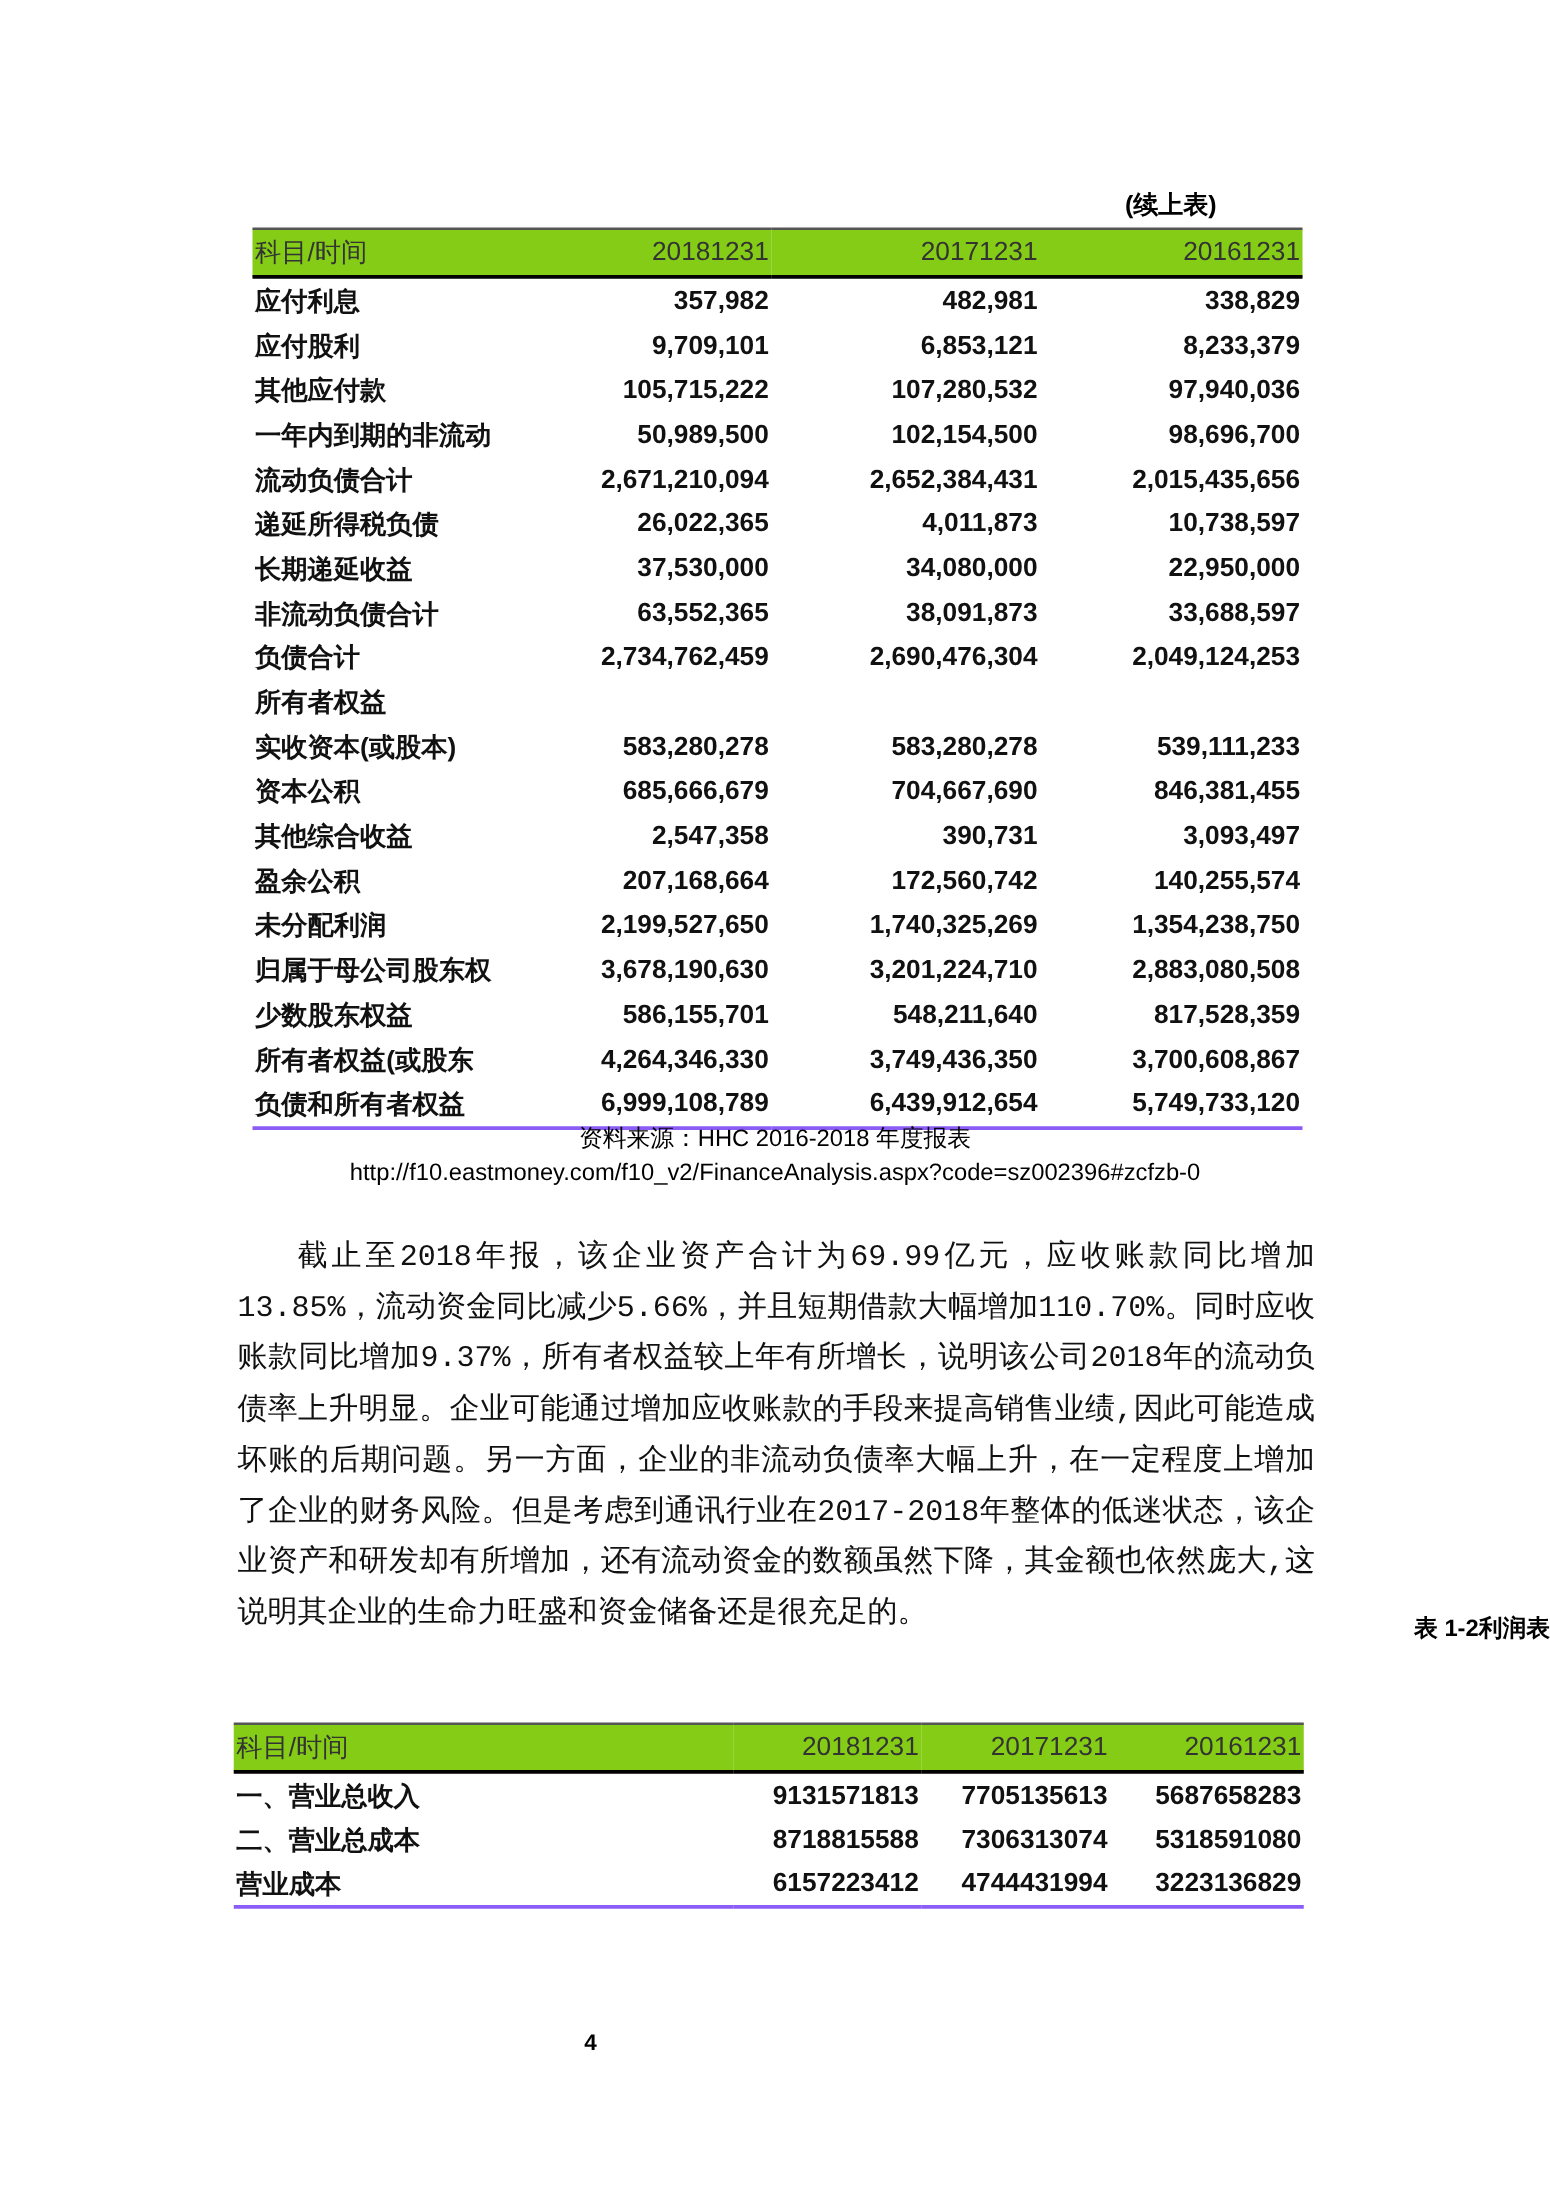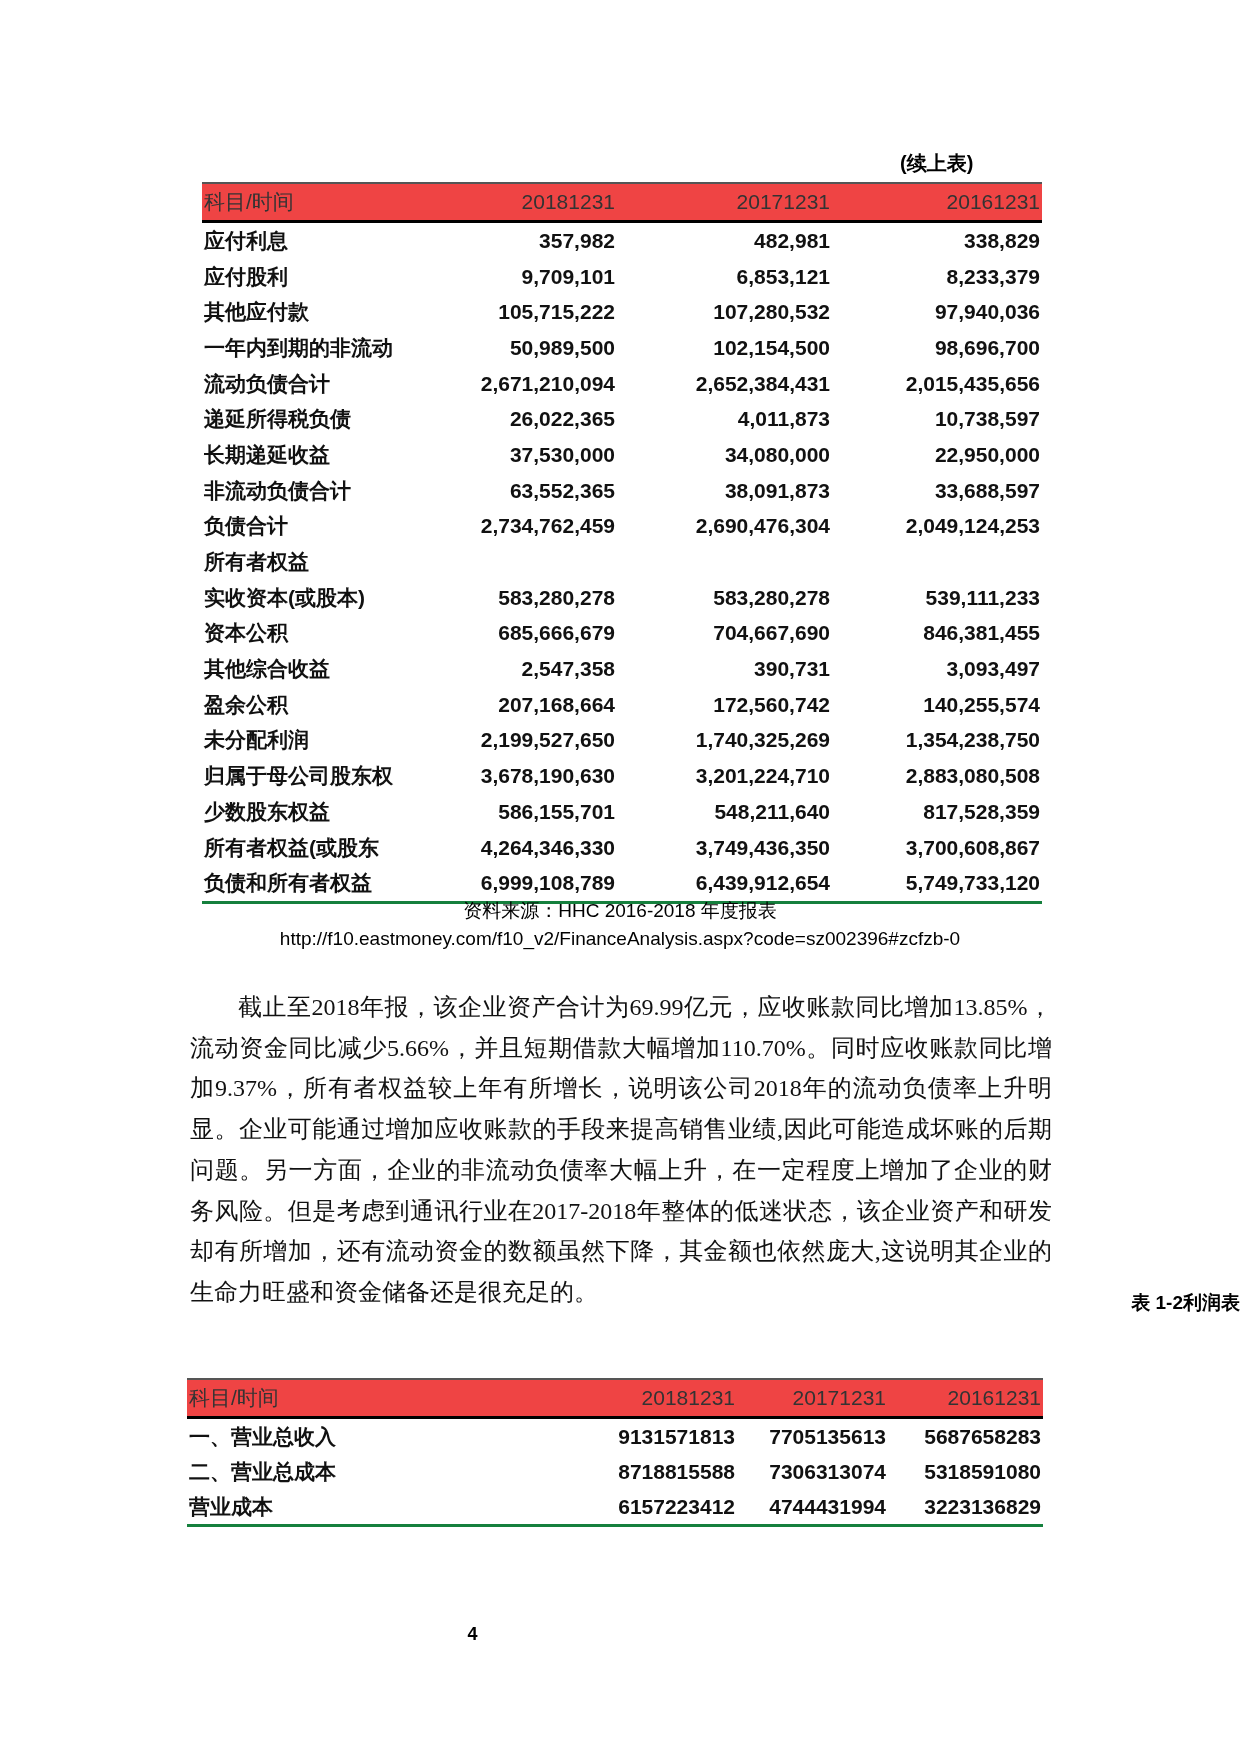--- a/index.html
+++ b/index.html
@@ -1,34 +1,34 @@
 <!DOCTYPE html>
 <html><head>
 <meta charset="utf-8">
 <style>
   html, body { margin:0; padding:0; background:#ffffff; }
   body { width:1240px; height:1754px; position:relative; overflow:hidden; color:#000; }
   .abs { position:absolute; }
   .cont-note { left:900px; top:150px; width:150px; font-family:"Liberation Sans", sans-serif; font-weight:bold; font-size:20px; }
   table.fin { position:absolute; border-collapse:collapse; font-family:"Liberation Sans", "DejaVu Sans", sans-serif; }
   table.fin th, table.fin td { padding:0 2px; white-space:nowrap; }
-  table.fin thead tr { background:#ef4444; }
+  table.fin thead tr { background:#84cc16; }
   table.fin thead th { font-weight:normal; color:#333; font-size:21px; height:36px; border-top:2px solid #555; border-bottom:3px solid #000; }
   table.fin tbody td { font-size:21px; font-weight:bold; color:#111; }
-  table.fin tbody tr:last-child td { border-bottom:3px solid #15803d; }
+  table.fin tbody tr:last-child td { border-bottom:3px solid #8b5cf6; }
   table.fin .num { text-align:right; }
   table.fin .lbl { text-align:left; }
   #t1 { left:202px; top:182px; width:840px; }
   #t1 tbody td { height:35.7px; }
   #t2 { left:187px; top:1378px; width:856px; }
   #t2 tbody td { height:35px; }
   .source { left:0; width:1240px; text-align:center; font-family:"Liberation Sans", sans-serif; font-size:19px; }
   .source.b { font-weight:normal; top:898px; }
   .source.u { top:928px; }
-  .para { left:190px; top:987px; width:862px; font-family:Liberation Serif, serif; font-size:24px; line-height:40.7px; color:#111; text-align:justify; margin:0; text-indent:48px; }
+  .para { left:190px; top:987px; width:862px; font-family:Liberation Mono, monospace; font-size:24px; line-height:40.7px; color:#111; text-align:justify; margin:0; text-indent:48px; }
   .t2-title { left:0; width:1240px; top:1290px; text-align:right; font-family:"Liberation Sans", sans-serif; font-weight:bold; font-size:19px; }
   .page-num { left:0; width:945px; top:1624px; text-align:center; font-family:"Liberation Sans", sans-serif; font-weight:bold; font-size:18px; }
 </style>
 </head>
 <body>
 
 <div class="abs cont-note">(续上表)</div>
 
 <table class="fin" id="t1">
   <colgroup>

